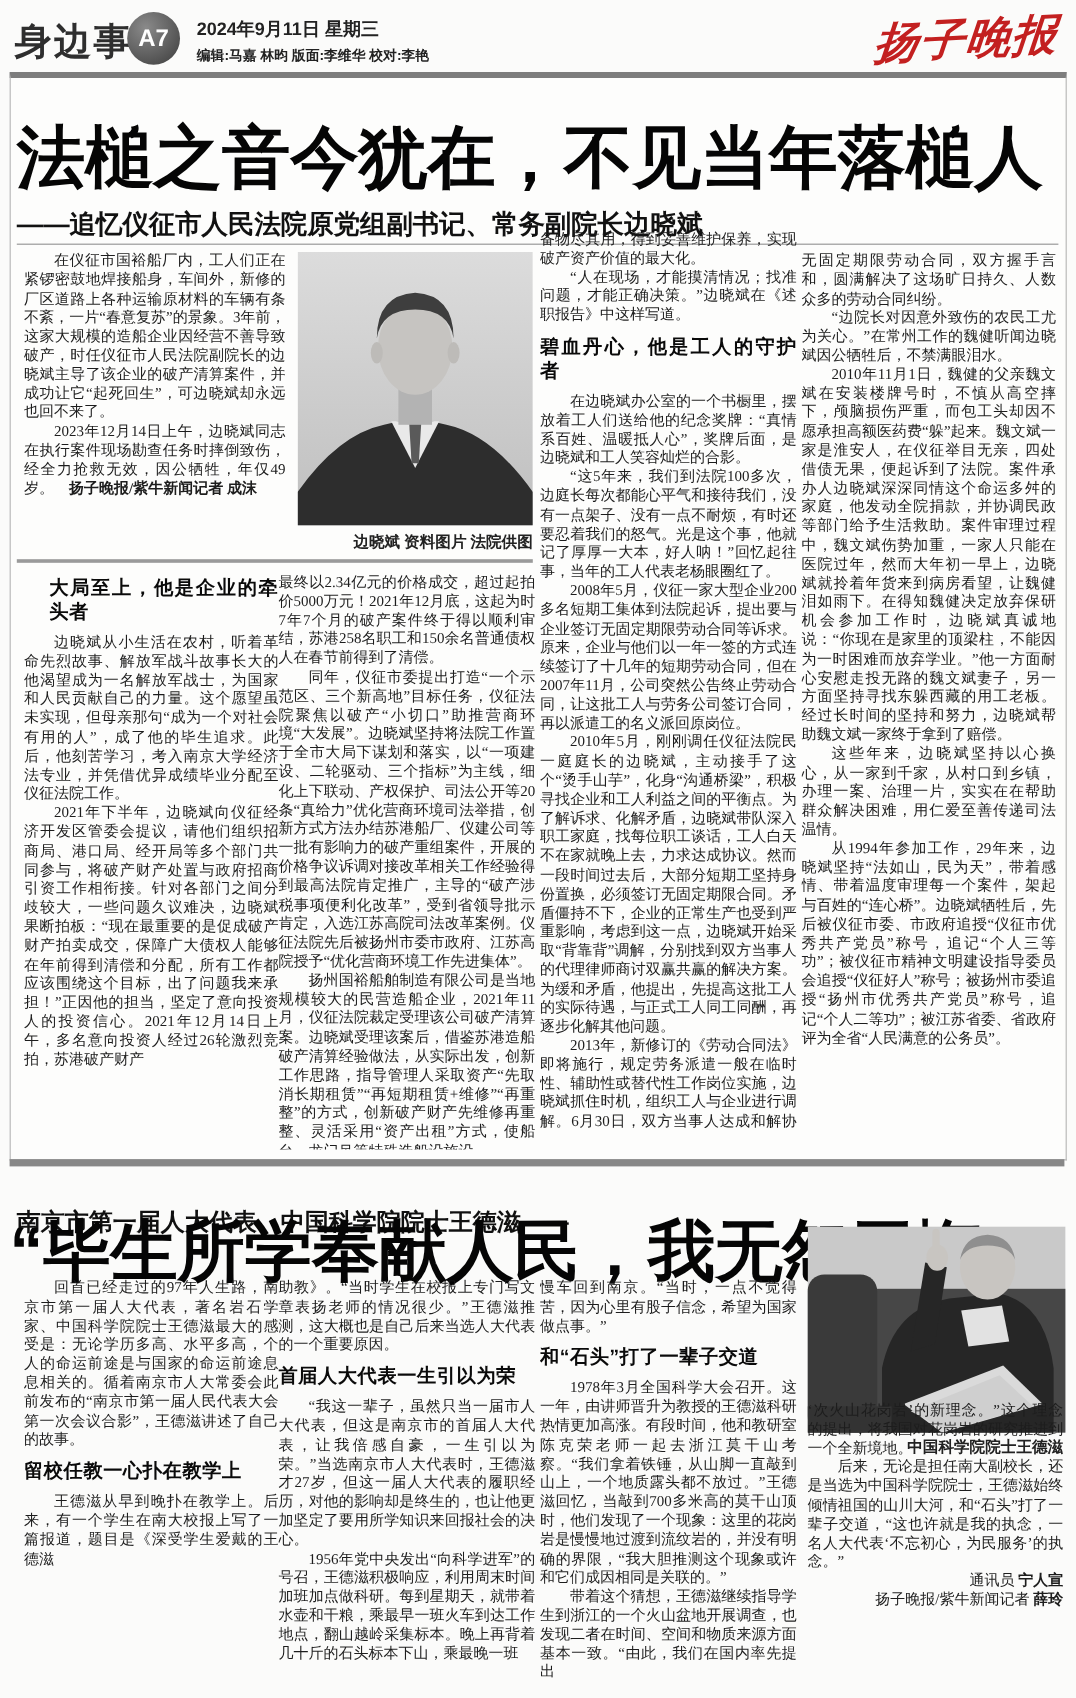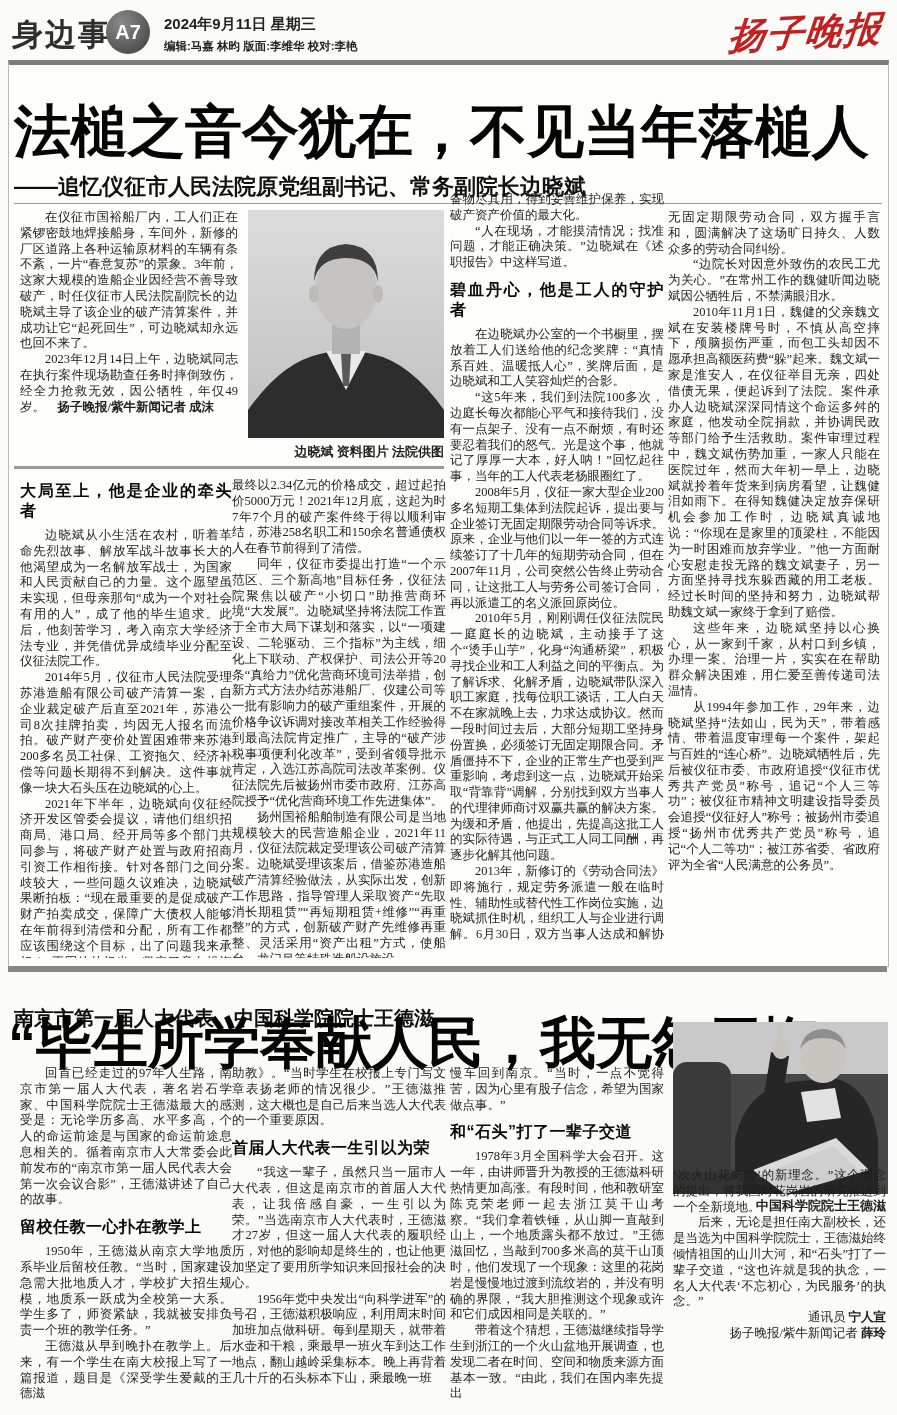--- a/index.html
+++ b/index.html
@@ -37,21 +37,21 @@
 
   
   .col{text-align:justify;font-size:12.5px;line-height:15.8px;color:#1d1d1d;overflow:hidden;}
   .col p{margin:0;text-indent:2em;}
   .col p.cont{text-indent:0;}
   .subhead{
     font-family:"Liberation Sans","DejaVu Sans",sans-serif;
     font-weight:900;font-size:16px;line-height:20px;
     text-indent:0;margin:9px 0 7px;color:#0a0a0a;letter-spacing:0.5px;
   }
-  .subhead.first{margin-top:1px;}
+  .subhead.first{margin-top:1px;margin-left:21px;}
   .byline-inline{font-weight:700;}
   .caption{font-size:13px;font-weight:700;text-align:right;color:#222;}
   .byline-right{text-align:right;text-indent:0 !important;}
   .byline-right b{font-weight:700;}
 
   
   .mid-band{background:#878787;}
   .kicker{font-size:20px;font-weight:800;color:#101010;white-space:nowrap;}
   .headline2{font-size:56px;font-weight:900;color:#050505;white-space:nowrap;}
 
@@ -96,21 +96,20 @@
   <ellipse cx="66" cy="84" rx="5" ry="9" fill="#bdbbb8"></ellipse>
   <ellipse cx="130" cy="84" rx="5" ry="9" fill="#bdbbb8"></ellipse>
 </svg>
 <div class="abs caption" style="left:226px;top:443px;width:218px;">边晓斌 资料图片 法院供图</div>
 
 <div class="abs rule" style="left:14px;top:466px;width:430px;height:3px;"></div>
 
 <div class="abs col" style="left:20px;top:480px;width:212px;height:478px;">
   <div class="subhead first">大局至上，他是企业的牵头者</div>
   <p>边晓斌从小生活在农村，听着革命先烈故事、解放军战斗故事长大的他渴望成为一名解放军战士，为国家和人民贡献自己的力量。这个愿望虽未实现，但母亲那句“成为一个对社会有用的人”，成了他的毕生追求。此后，他刻苦学习，考入南京大学经济法专业，并凭借优异成绩毕业分配至仪征法院工作。</p>
-  <p>2014年5月，仪征市人民法院受理苏港造船有限公司破产清算一案，自企业裁定破产后直至2021年，苏港公司8次挂牌拍卖，均因无人报名而流拍。破产财产变价处置困难带来苏港200多名员工社保、工资拖欠、经济补偿等问题长期得不到解决。这件事就像一块大石头压在边晓斌的心上。</p>
   <p>2021年下半年，边晓斌向仪征经济开发区管委会提议，请他们组织招商局、港口局、经开局等多个部门共同参与，将破产财产处置与政府招商引资工作相衔接。针对各部门之间分歧较大，一些问题久议难决，边晓斌果断拍板：“现在最重要的是促成破产财产拍卖成交，保障广大债权人能够在年前得到清偿和分配，所有工作都应该围绕这个目标，出了问题我来承担！”正因他的担当，坚定了意向投资人的投资信心。2021年12月14日上午，多名意向投资人经过26轮激烈竞拍，苏港破产财产</p>
 </div>
 
 <div class="abs col" style="left:232px;top:478px;width:214px;height:480px;">
   <p class="cont">最终以2.34亿元的价格成交，超过起拍价5000万元！2021年12月底，这起为时7年7个月的破产案件终于得以顺利审结，苏港258名职工和150余名普通债权人在春节前得到了清偿。</p>
   <p>同年，仪征市委提出打造“一个示范区、三个新高地”目标任务，仪征法院聚焦以破产“小切口”助推营商环境“大发展”。边晓斌坚持将法院工作置于全市大局下谋划和落实，以“一项建设、二轮驱动、三个指标”为主线，细化上下联动、产权保护、司法公开等20条“真给力”优化营商环境司法举措，创新方式方法办结苏港船厂、仪建公司等一批有影响力的破产重组案件，开展的价格争议诉调对接改革相关工作经验得到最高法院肯定推广，主导的“破产涉税事项便利化改革”，受到省领导批示肯定，入选江苏高院司法改革案例。仪征法院先后被扬州市委市政府、江苏高院授予“优化营商环境工作先进集体”。</p>
   <p>扬州国裕船舶制造有限公司是当地规模较大的民营造船企业，2021年11月，仪征法院裁定受理该公司破产清算案。边晓斌受理该案后，借鉴苏港造船破产清算经验做法，从实际出发，创新工作思路，指导管理人采取资产“先取消长期租赁”“再短期租赁+维修”“再重整”的方式，创新破产财产先维修再重整、灵活采用“资产出租”方式，使船台、龙门吊等特殊造船设施设</p>
 </div>
 
 <div class="abs col" style="left:450px;top:192px;width:214px;height:748px;">
@@ -150,21 +149,20 @@
   <rect x="104" y="2" width="6" height="20" rx="3" fill="#c8c5c1"></rect>
   <polygon points="80,148 163,116 196,148 112,172" fill="#dadada"></polygon>
   <polygon points="86,154 160,124 188,150 116,170" fill="#cfcfcf"></polygon>
   <rect x="0" y="150" width="70" height="22" fill="#333333"></rect>
 </svg>
 <div class="abs caption" style="left:673px;top:1197px;width:213px;font-weight:600;">中国科学院院士王德滋</div>
 
 <div class="abs col" style="left:20px;top:1066px;width:212px;height:349px;">
   <p>回首已经走过的97年人生路，南京市第一届人大代表，著名岩石学家、中国科学院院士王德滋最大的感受是：无论学历多高、水平多高，个人的命运前途是与国家的命运前途息息相关的。循着南京市人大常委会此前发布的“南京市第一届人民代表大会第一次会议合影”，王德滋讲述了自己的故事。</p>
   <div class="subhead">留校任教一心扑在教学上</div>
-  <p>1950年，王德滋从南京大学地质系毕业后留校任教。“当时，国家建设急需大批地质人才，学校扩大招生规模，地质系一跃成为全校第一大系。学生多了，师资紧缺，我就被安排负责一个班的教学任务。”</p>
   <p>王德滋从早到晚扑在教学上。后来，有一个学生在南大校报上写了一篇报道，题目是《深受学生爱戴的王德滋</p>
 </div>
 
 <div class="abs col" style="left:232px;top:1066px;width:214px;height:349px;">
   <p class="cont">助教》。“当时学生在校报上专门写文章表扬老师的情况很少。”王德滋推测，这大概也是自己后来当选人大代表的一个重要原因。</p>
   <div class="subhead">首届人大代表一生引以为荣</div>
   <p>“我这一辈子，虽然只当一届市人大代表，但这是南京市的首届人大代表，让我倍感自豪，一生引以为荣。”当选南京市人大代表时，王德滋才27岁，但这一届人大代表的履职经历，对他的影响却是终生的，也让他更加坚定了要用所学知识来回报社会的决心。</p>
   <p>1956年党中央发出“向科学进军”的号召，王德滋积极响应，利用周末时间加班加点做科研。每到星期天，就带着水壶和干粮，乘最早一班火车到达工作地点，翻山越岭采集标本。晚上再背着几十斤的石头标本下山，乘最晚一班</p>
 </div>
 

